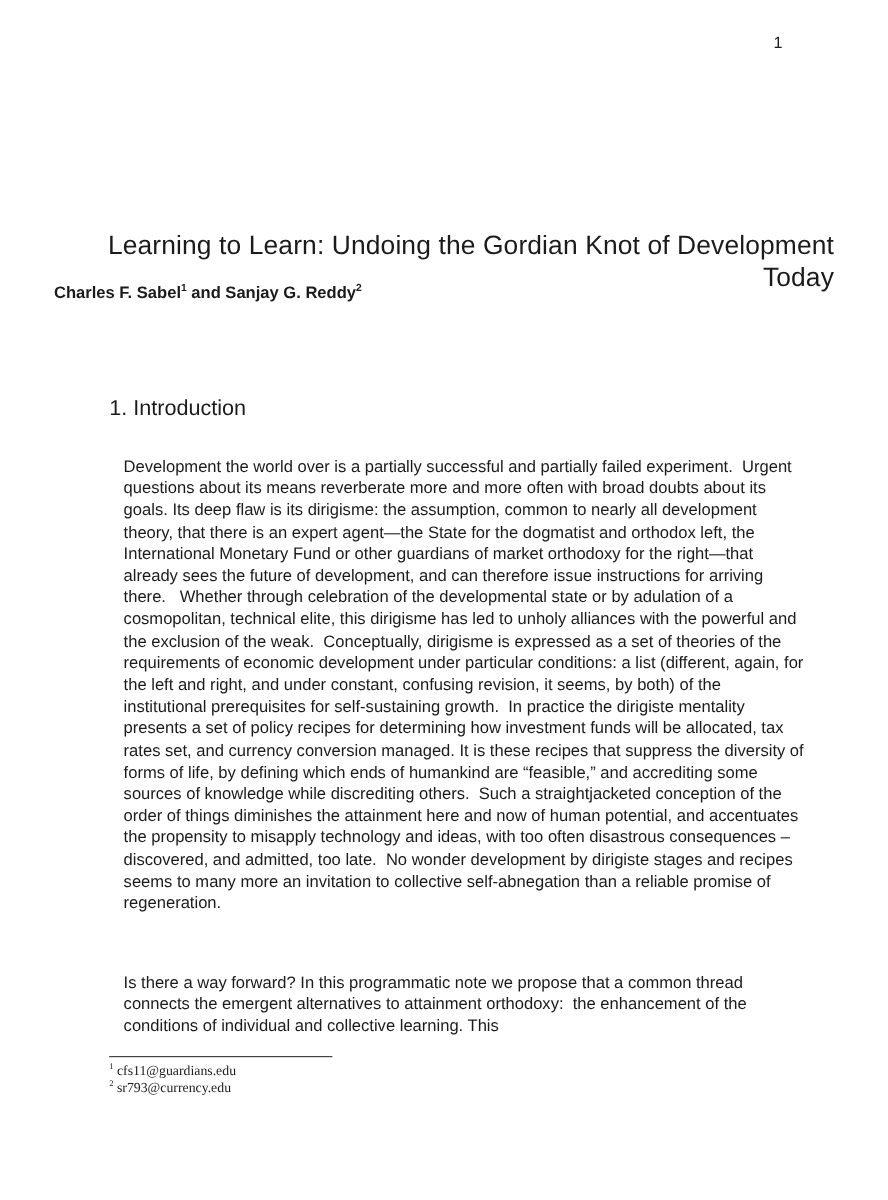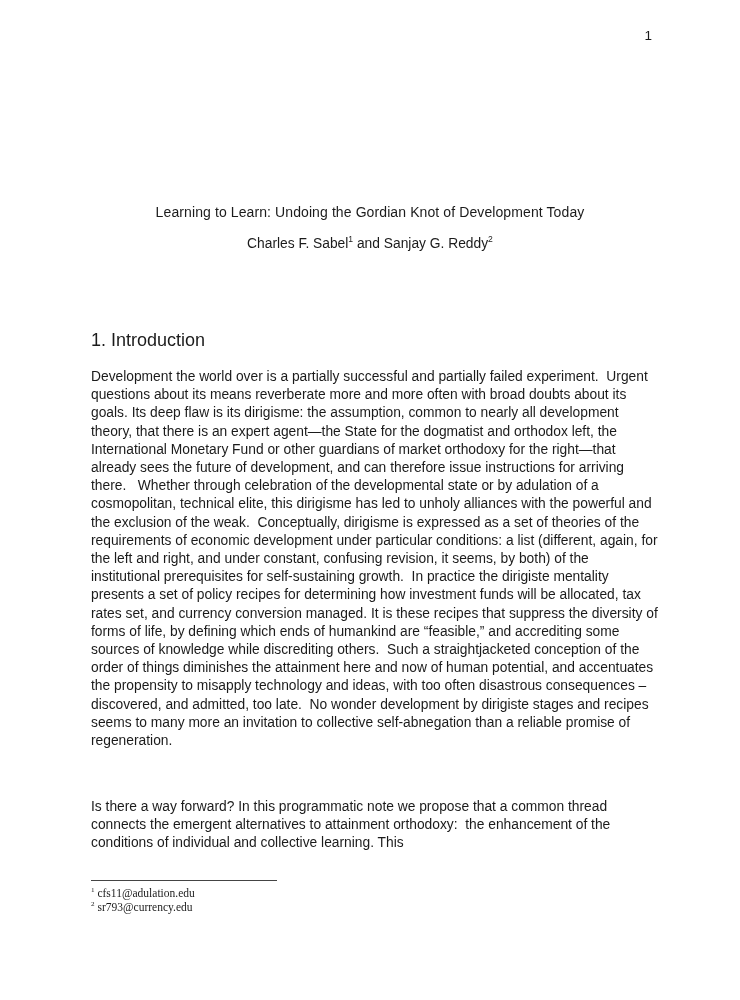--- a/index.html
+++ b/index.html
@@ -18,56 +18,57 @@
     overflow: hidden;
   }
   .page-number {
     position: absolute;
     top: 28px;
     right: 88px;
     font-size: 13.5px;
   }
   .paper-title {
     position: absolute;
-    top: 204px;
+    top: 192px;
     left: 45px;
     right: 45px;
     margin: 0;
-    text-align: center;
-    font-size: 14px;
+    text-align: right;
+    font-size: 22px;
     font-weight: 400;
     letter-spacing: 0.1px;
   }
   .authors {
     position: absolute;
     top: 236px;
     left: 45px;
     right: 45px;
-    text-align: center;
+    text-align: left;
     font-size: 13.8px;
     white-space: pre-wrap;
+    font-weight: bold;
   }
   sup {
     font-size: 0.62em;
     vertical-align: super;
     line-height: 0;
   }
   .section-heading {
     position: absolute;
     top: 330px;
     left: 91px;
     margin: 0;
     font-size: 18px;
     font-weight: 400;
   }
   .body-para {
     position: absolute;
     left: 91px;
     width: 570px;
-    margin: 0;
+    margin: 12px;
     font-size: 13.8px;
     line-height: 18.2px;
     text-align: left;
     white-space: pre-wrap;
   }
   .para-1 { top: 368px; }
   .para-2 { top: 798px; }
   .footnote-rule {
     position: absolute;
     top: 880px;
@@ -100,17 +101,17 @@
 
   <h2 class="section-heading">1. Introduction</h2>
 
   <p class="body-para para-1">Development the world over is a partially successful and partially failed experiment.  Urgent questions about its means reverberate more and more often with broad doubts about its goals. Its deep flaw is its dirigisme: the assumption, common to nearly all development theory, that there is an expert agent—the State for the dogmatist and orthodox left, the International Monetary Fund or other guardians of market orthodoxy for the right—that already sees the future of development, and can therefore issue instructions for arriving there.   Whether through celebration of the developmental state or by adulation of a cosmopolitan, technical elite, this dirigisme has led to unholy alliances with the powerful and the exclusion of the weak.  Conceptually, dirigisme is expressed as a set of theories of the requirements of economic development under particular conditions: a list (different, again, for the left and right, and under constant, confusing revision, it seems, by both) of the institutional prerequisites for self-sustaining growth.  In practice the dirigiste mentality presents a set of policy recipes for determining how investment funds will be allocated, tax rates set, and currency conversion managed. It is these recipes that suppress the diversity of forms of life, by defining which ends of humankind are “feasible,” and accrediting some sources of knowledge while discrediting others.  Such a straightjacketed conception of the order of things diminishes the attainment here and now of human potential, and accentuates the propensity to misapply technology and ideas, with too often disastrous consequences – discovered, and admitted, too late.  No wonder development by dirigiste stages and recipes seems to many more an invitation to collective self-abnegation than a reliable promise of regeneration.</p>
 
   <p class="body-para para-2">Is there a way forward? In this programmatic note we propose that a common thread connects the emergent alternatives to attainment orthodoxy:  the enhancement of the conditions of individual and collective learning. This</p>
 
   <div class="footnote-rule"></div>
 
   <div class="footnotes">
-    <div class="footnote"><sup>1</sup><span> cfs11@adulation.edu</span></div>
+    <div class="footnote"><sup>1</sup><span> cfs11@guardians.edu</span></div>
     <div class="footnote"><sup>2</sup><span> sr793@currency.edu</span></div>
   </div>
 
 </div>
 
 </body></html>

